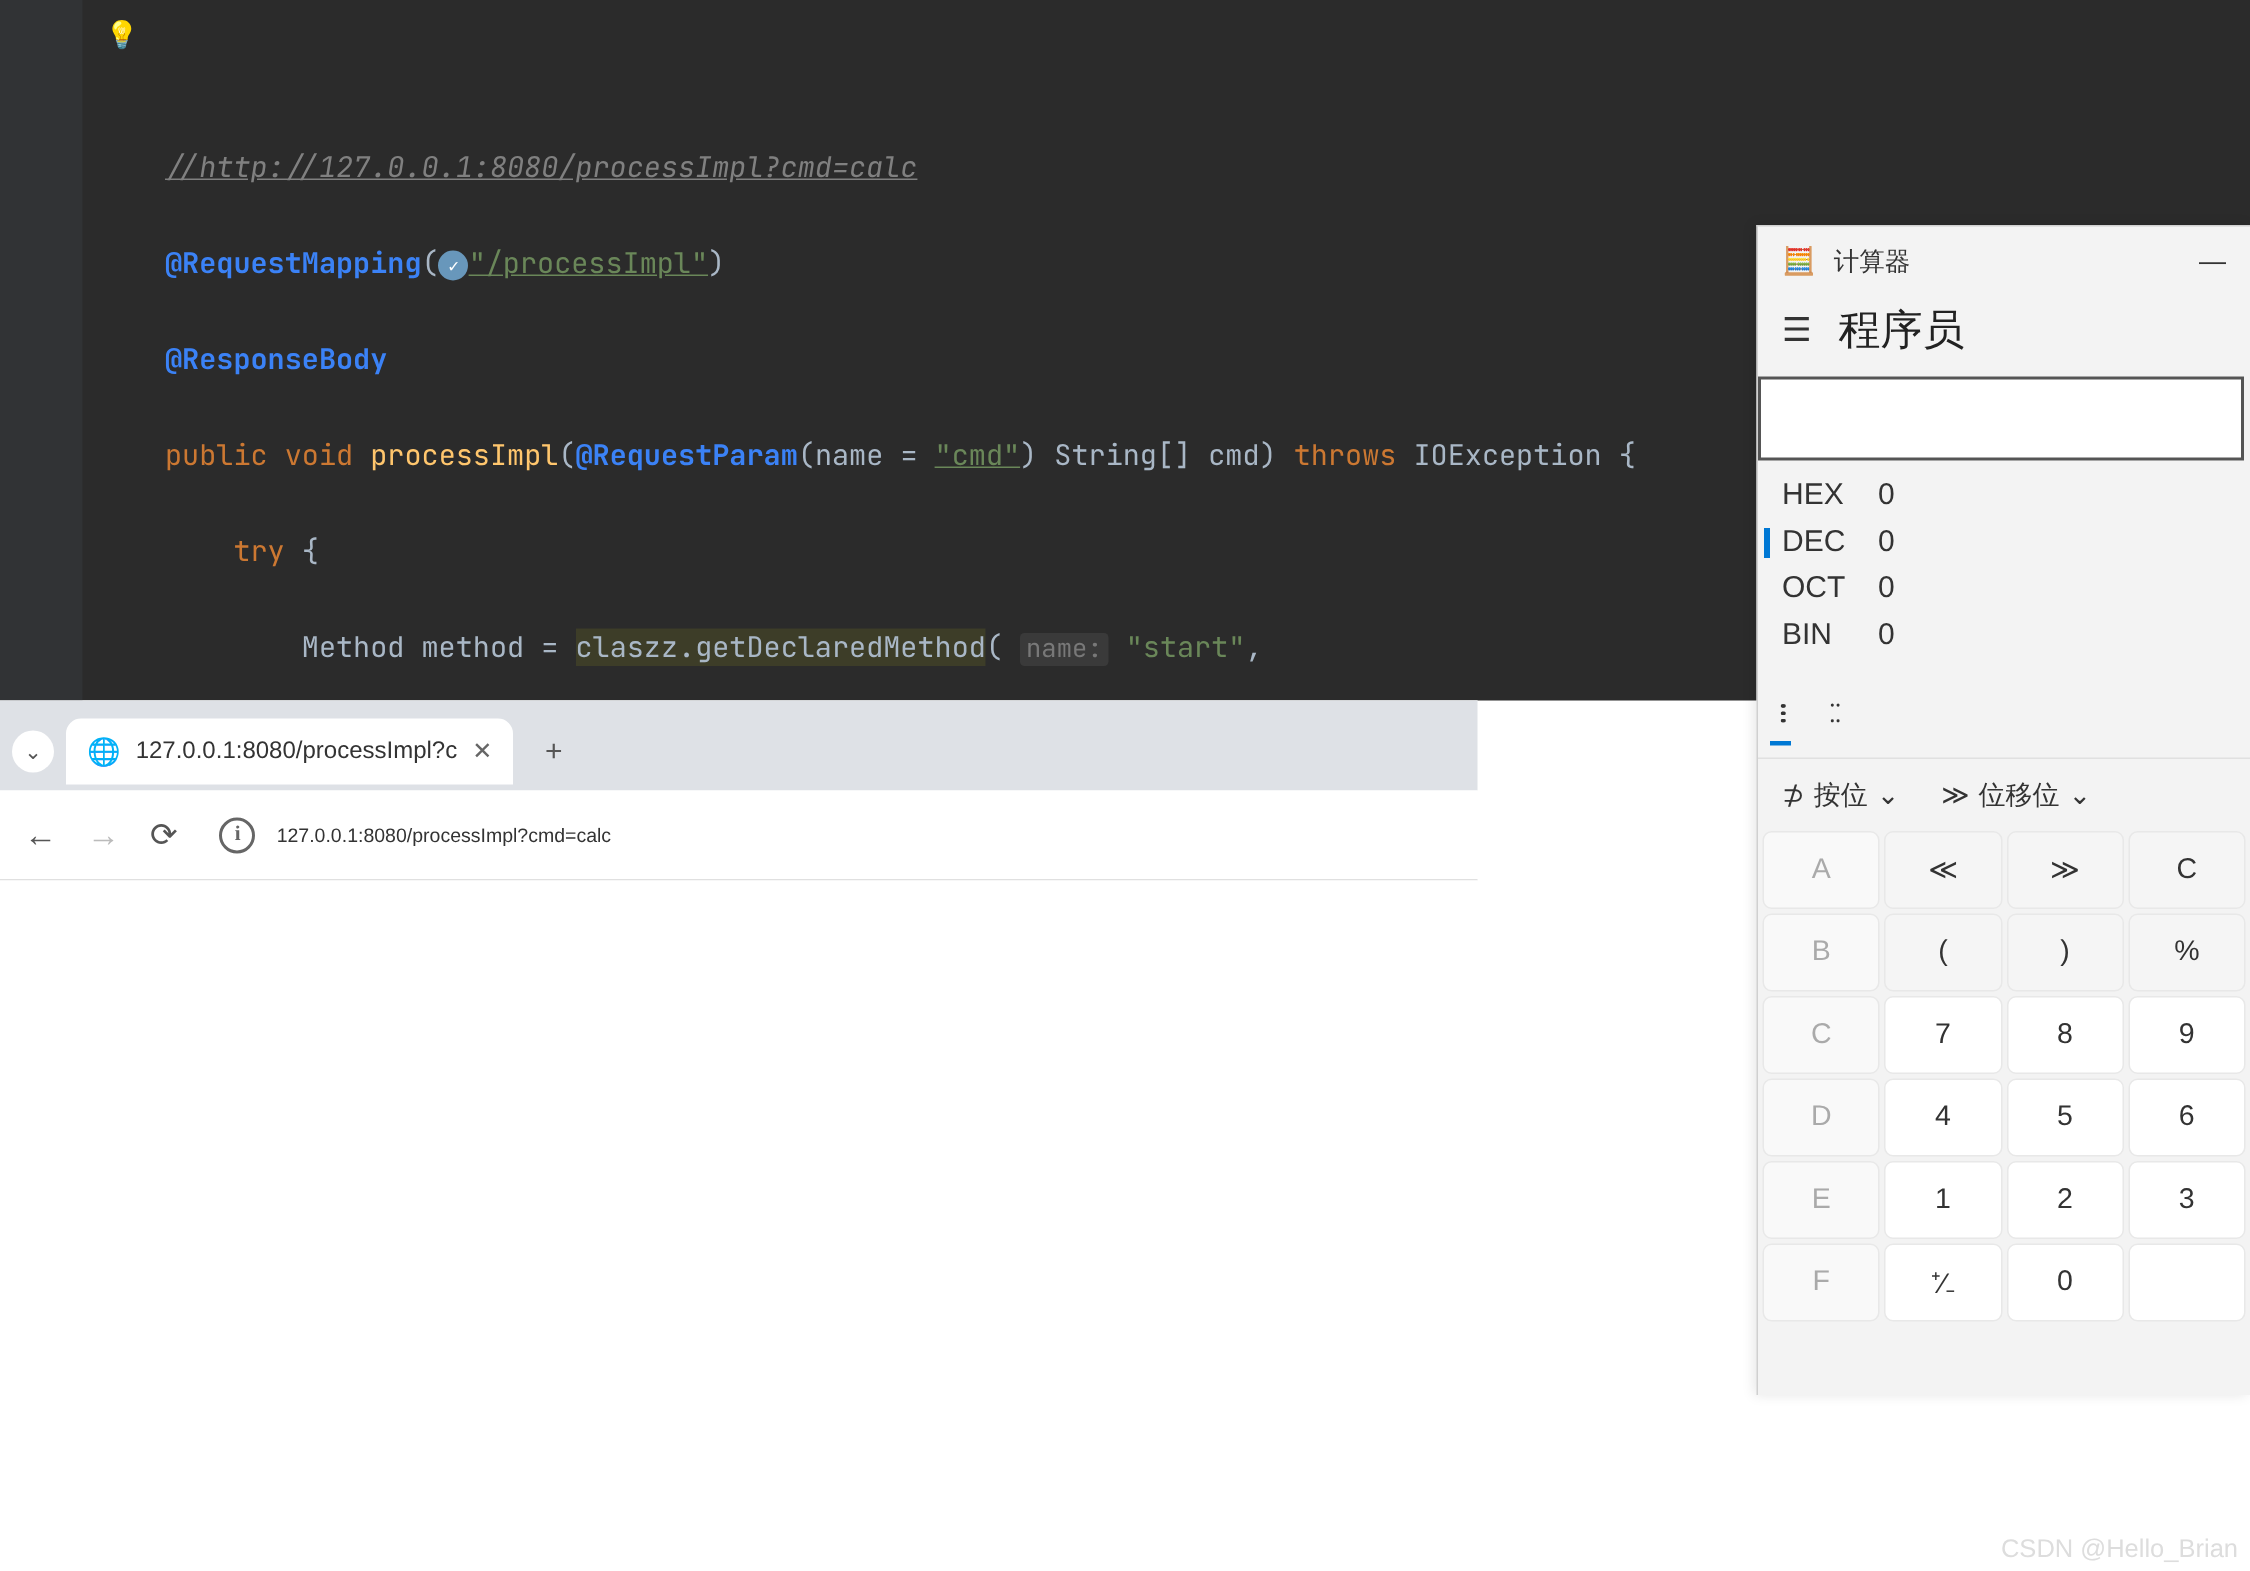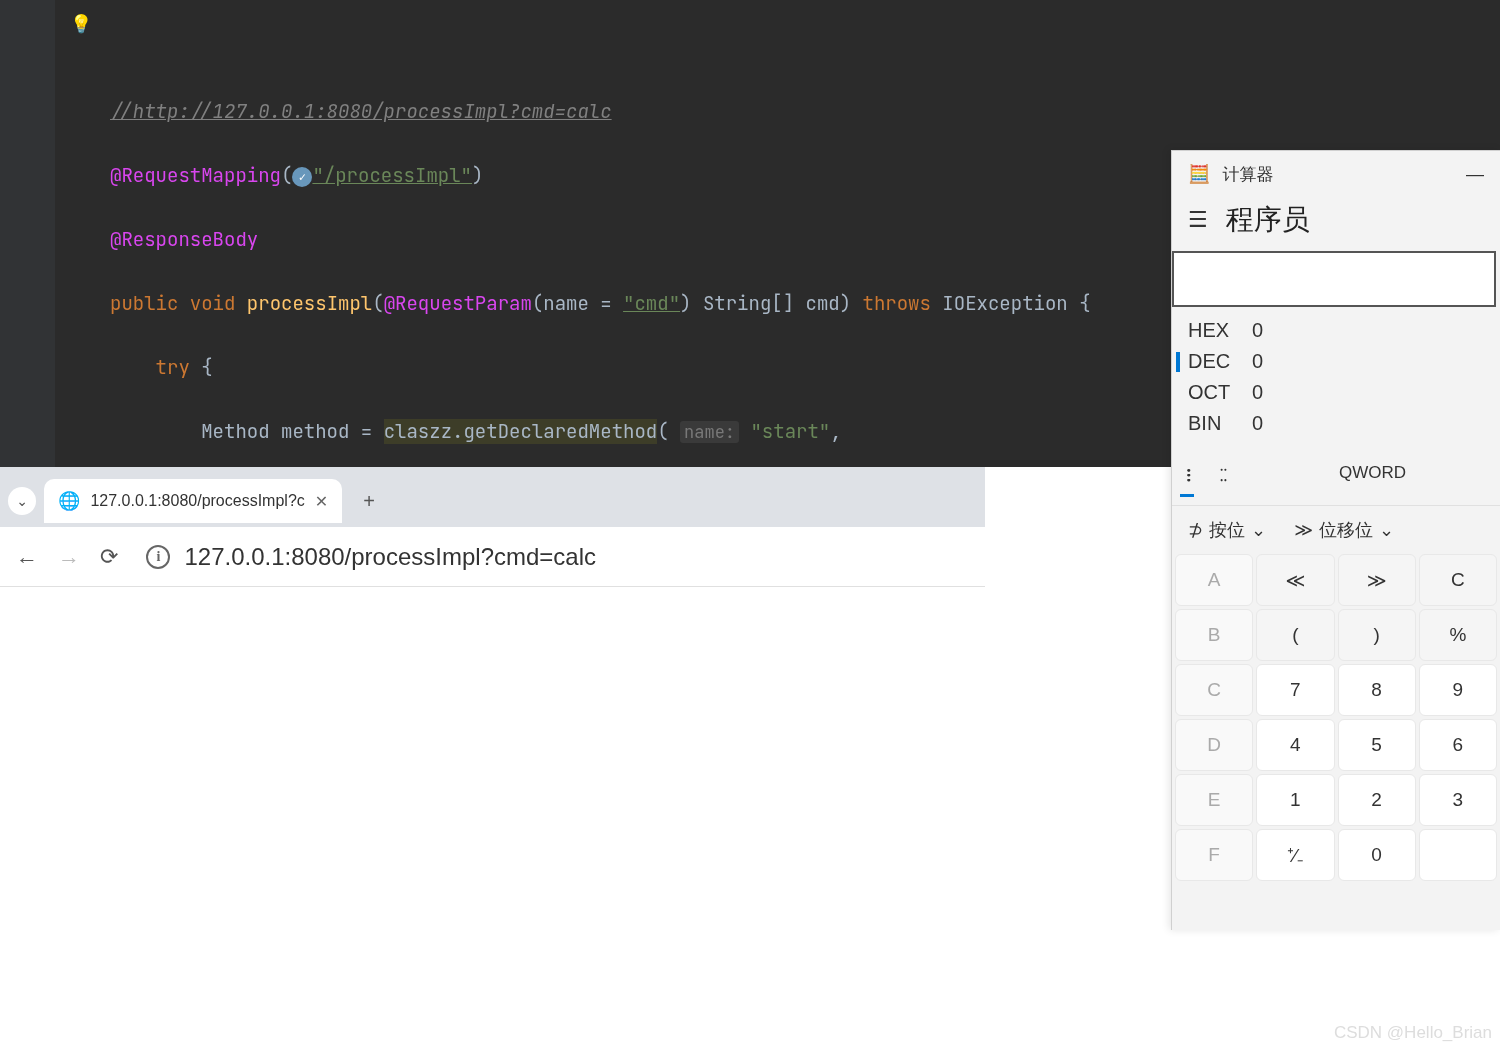--- a/index.html
+++ b/index.html
@@ -34,21 +34,21 @@
     }
     .bulb {
       position: absolute;
       left: 70px;
       top: 8px;
       color: #ffc66d;
       font-size: 18px;
     }
     .code-line { padding-left: 50px; }
     .kw { color: #cc7832; }
-    .annotation { color: #d946ef; }
+    .annotation { color: #3b82f6; font-weight: bold; }
     .str { color: #6a8759; }
     .comment { color: #808080; font-style: italic; }
     .url-comment { text-decoration: underline; }
     .method { color: #ffc66d; }
     .param-hint { color: #787878; font-size: 17px; background: #3a3a3a; padding: 0 4px; border-radius: 3px;}
     .highlight { background: #3d3d28; }
     .globe-icon { 
       display: inline-block;
       width: 20px;
       height: 20px;
@@ -135,21 +135,21 @@
       border: 2px solid #666;
       border-radius: 50%;
       display: flex;
       align-items: center;
       justify-content: center;
       font-size: 14px;
       color: #666;
       font-weight: bold;
       font-family: serif;
     }
-    .url-text { color: #333; font-size: 24px; }
+    .url-text { color: #333; font-size: 13px; }
     .browser-viewport {
       background: #fff;
       height: 460px;
     }
     
     
     .calculator {
       position: absolute;
       top: 150px;
       right: 0;
@@ -326,21 +326,20 @@
         <span>0</span>
       </div>
     <div class="base-row">
         <span class="base-label">BIN</span>
         <span>0</span>
       </div>
   </div>
   <div class="calc-modes">
     <span class="mode-btn active mode-keypad-icon">⁝⁝⁝</span>
     <span class="mode-btn">⁚⁚</span>
-    <span class="mode-btn qword">QWORD</span>
   </div>
   <div class="calc-bitops">
     <div class="bitop">⊅ <span>按位</span> ⌄</div>
     <div class="bitop">≫ <span>位移位</span> ⌄</div>
   </div>
   <div class="calc-keypad">
     <div class="calc-key disabled">A</div>
     <div class="calc-key op">≪</div>
     <div class="calc-key op">≫</div>
     <div class="calc-key op">C</div>

